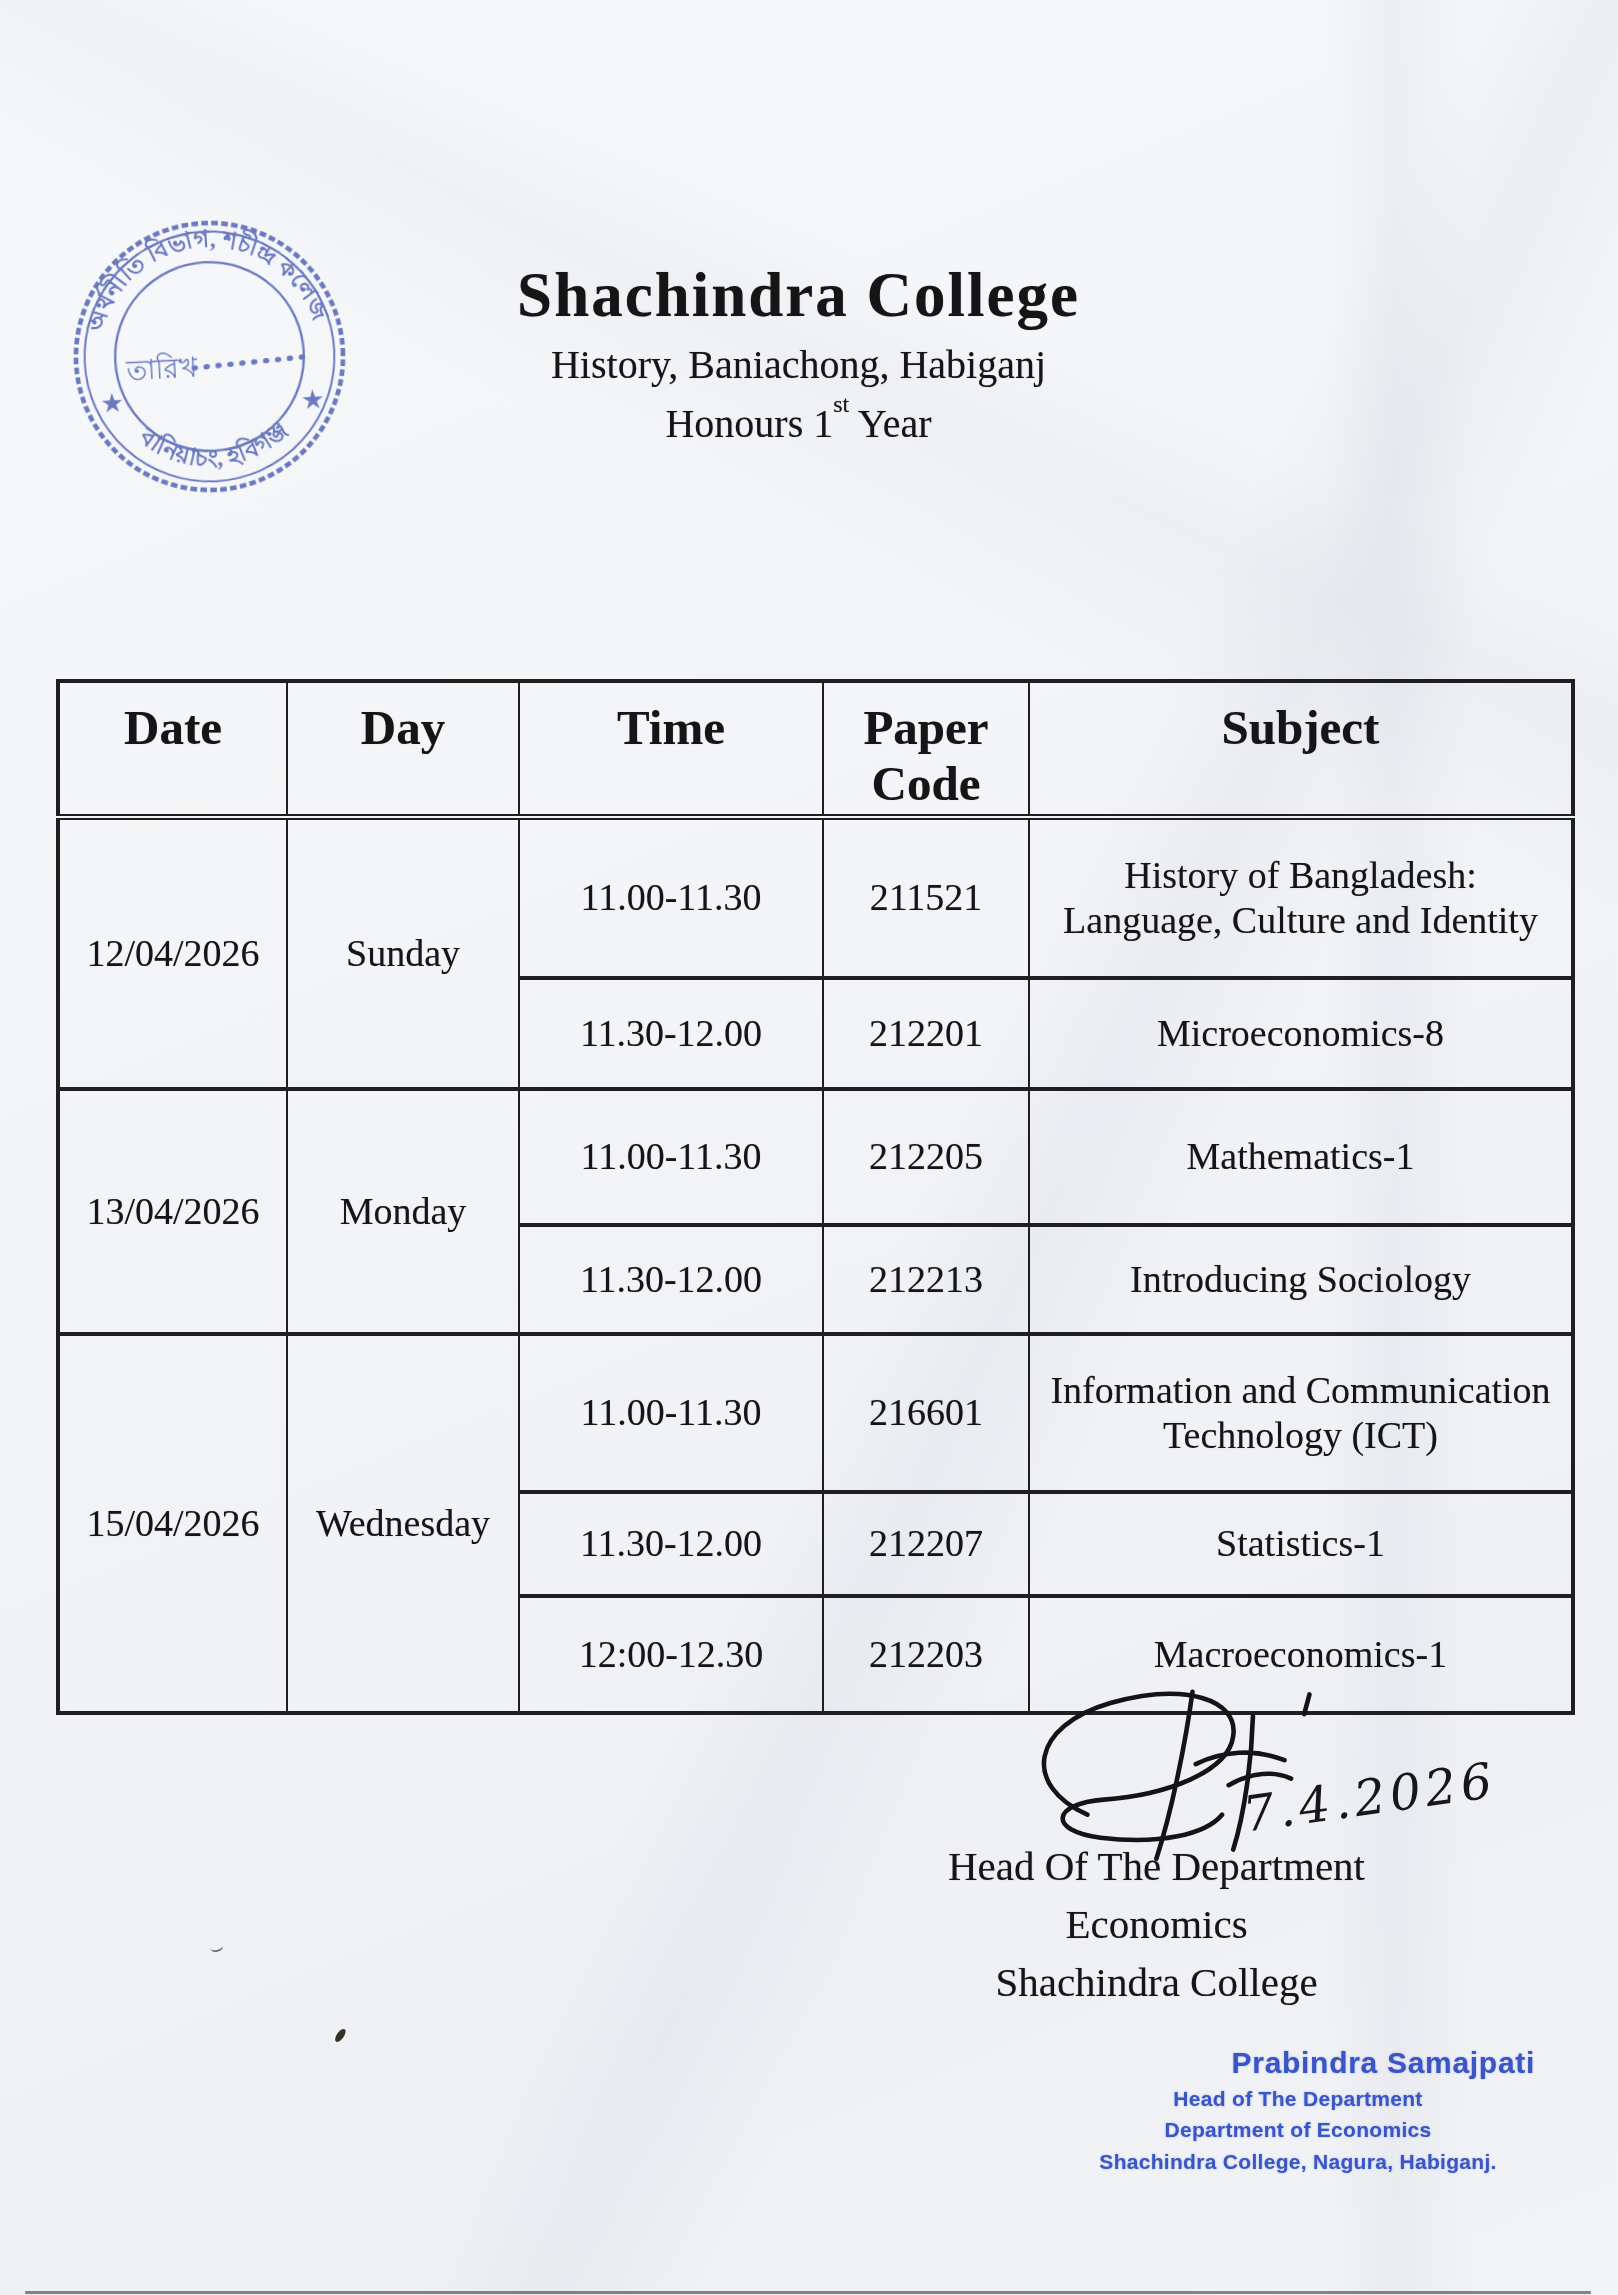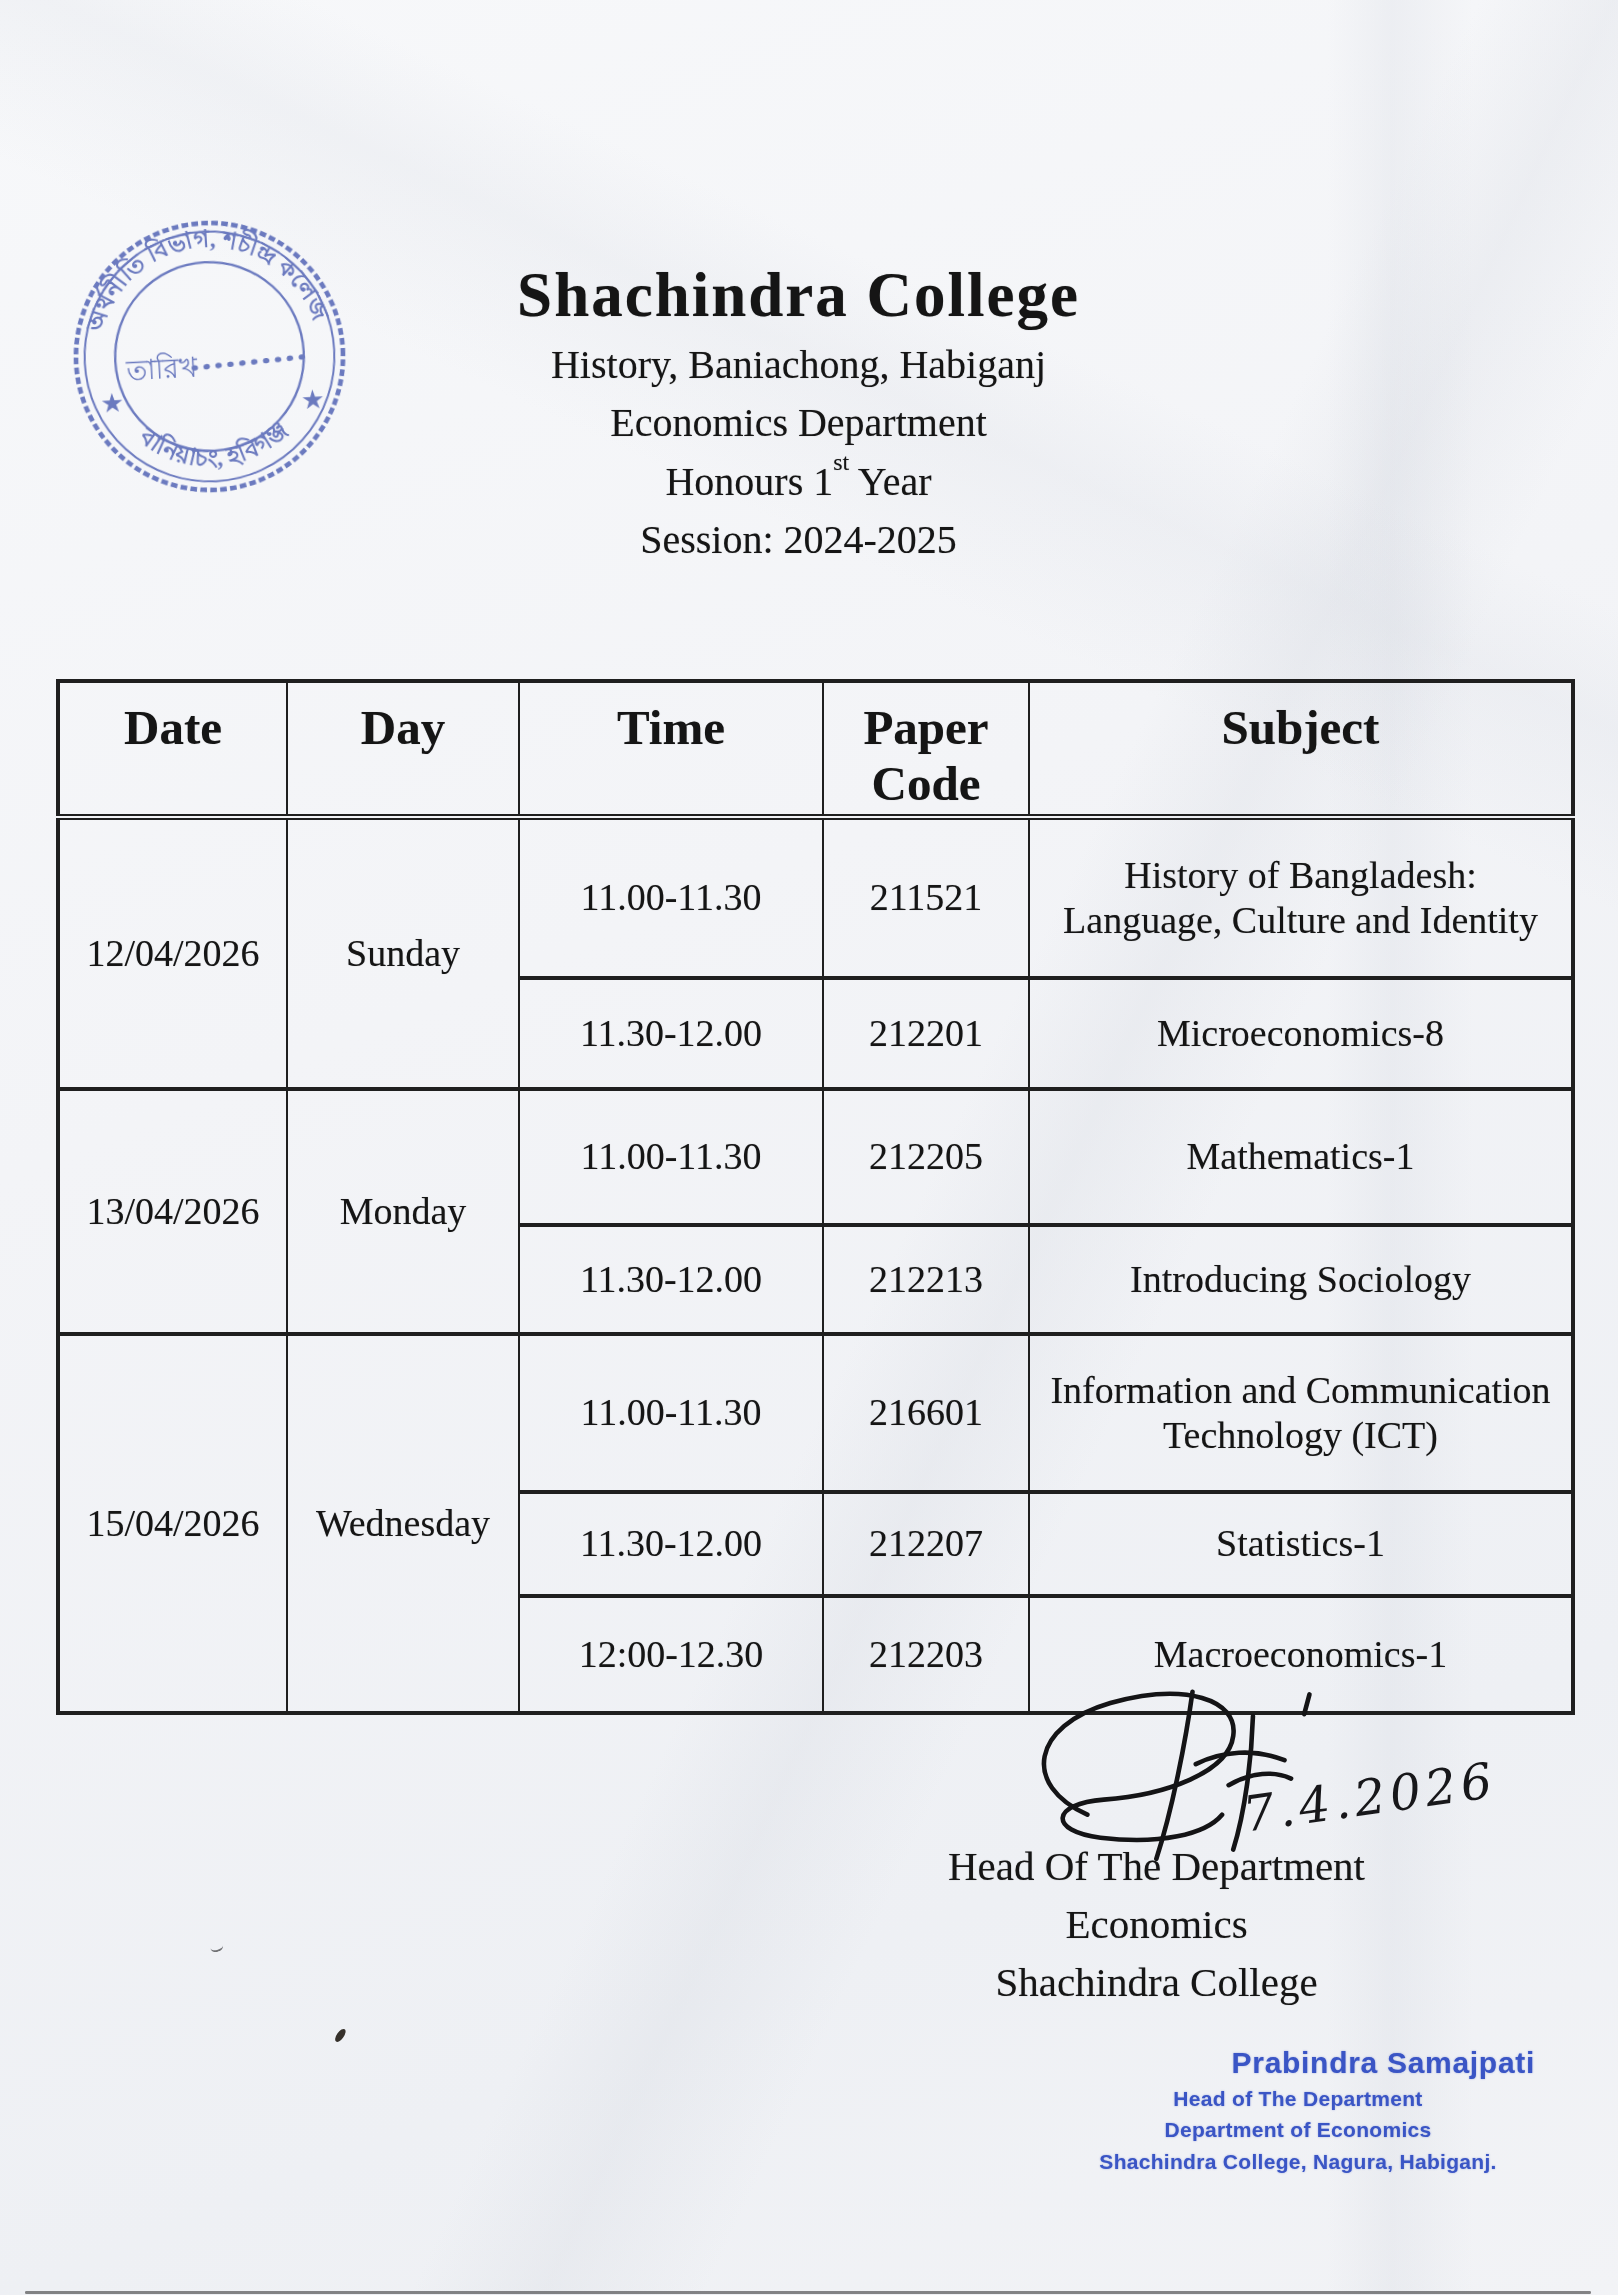--- a/index.html
+++ b/index.html
@@ -103,23 +103,21 @@
     </text>
     <text x="42" y="286" font-size="40" fill="#4d5fb3">★</text>
     <text x="344" y="296" font-size="40" fill="#4d5fb3">★</text>
     <text x="84" y="240" font-size="42" fill="#4d5fb3">তারিখ</text>
     <line x1="186" y1="226" x2="352" y2="218" stroke="#4d5fb3" stroke-width="8" stroke-linecap="round" stroke-dasharray="2 16"></line>
   </svg>
 
   <div class="header-block">
     <div class="doc-title">Shachindra College</div>
     <div class="hline">History, Baniachong, Habiganj</div>
-    <div class="hline">Economics Department</div>
     <div class="hline"><span>Honours 1</span><sup>st</sup><span> Year</span></div>
-    <div class="hline">Session: 2024-2025</div>
   </div>
 
   <table class="exam-table">
     <colgroup>
       <col style="width:229px">
         <col style="width:232px">
         <col style="width:304px">
         <col style="width:206px">
         <col style="width:544px">
     </colgroup>

